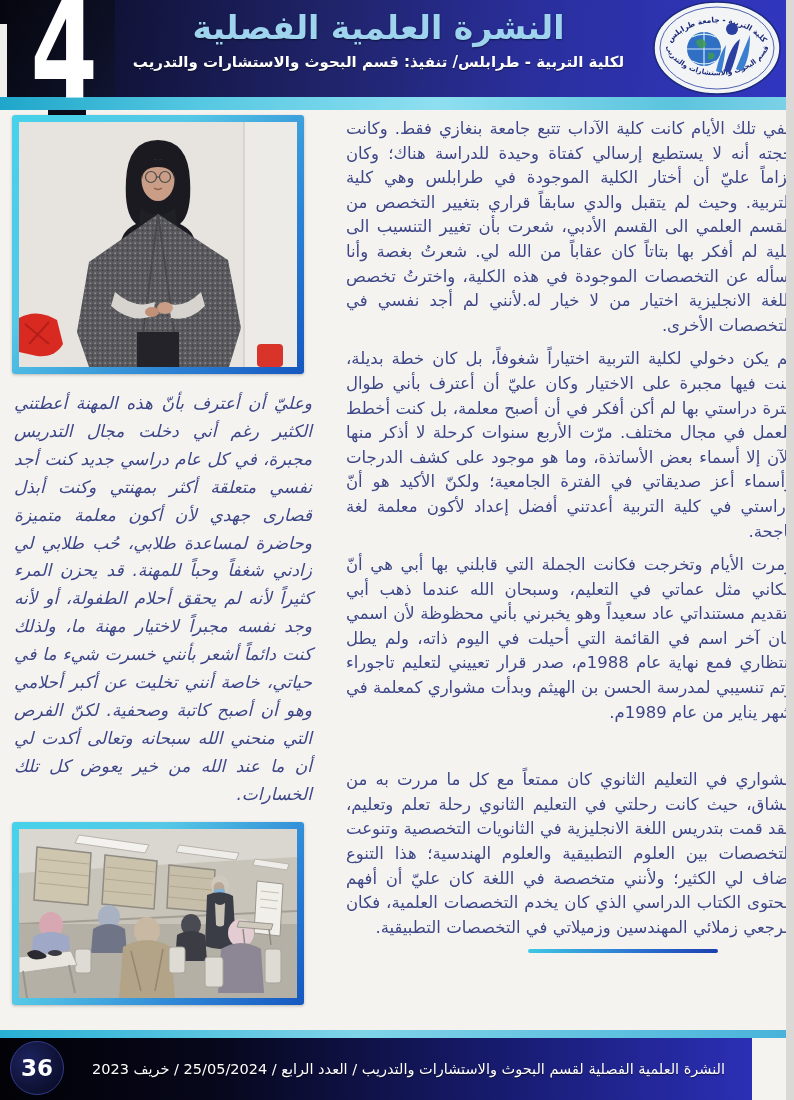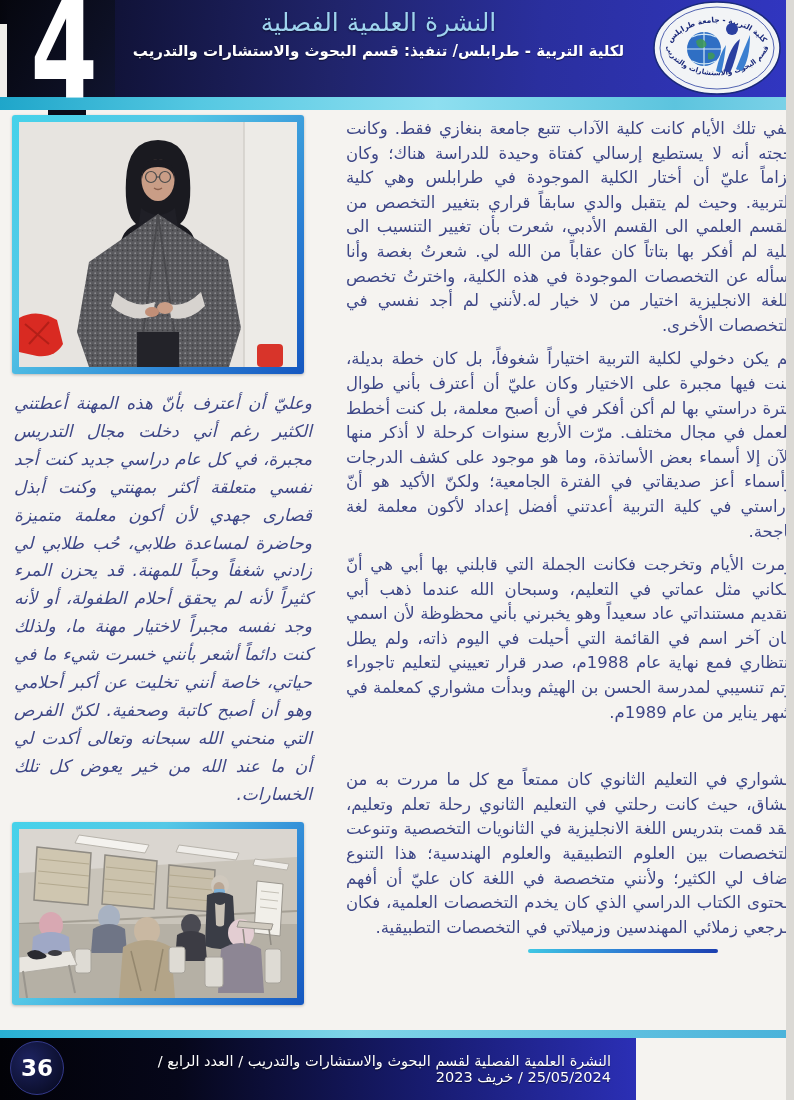--- a/index.html
+++ b/index.html
@@ -8,21 +8,21 @@
     position:relative;width:794px;height:1100px;margin:0 auto;
     background:#f5f3f0;overflow:hidden;direction:rtl;
   }
   
   .header{
     position:absolute;left:0;top:0;width:794px;height:97px;
     background:linear-gradient(95deg,#05060d 0%,#111339 15%,#20246b 42%,#2a2f9e 68%,#3136c2 100%);
   }
   .header-inner{position:absolute;left:118px;right:155px;top:0;height:97px;text-align:center;}
   .header-title{
-    margin:6px 0 0 0;color:#9fd4ef;font-size:25px;font-weight:normal;letter-spacing:0;
+    margin:6px 0 0 0;color:#9fd4ef;font-size:33px;font-weight:bold;letter-spacing:0;
     text-shadow:0 1px 2px rgba(0,0,0,.5);line-height:1.35;
   }
   .header-subtitle{
     margin:2px 0 0 0;color:#ffffff;font-size:15px;font-weight:bold;
     text-shadow:0 1px 1px rgba(0,0,0,.5);
   }
   
   .num-block{position:absolute;left:7px;top:0;width:108px;height:97px;
     background:linear-gradient(120deg,#06070f,#0d1024 70%,#101430);}
   .num-stem{position:absolute;left:48px;top:97px;width:38px;height:31px;background:#0a0c1a;}
@@ -65,21 +65,21 @@
   .separator{
     width:190px;height:4px;border-radius:2px;margin:8px 75px 0 auto;
     background:linear-gradient(90deg,#3fc8e4,#2b6fd0 60%,#1b3fb0);
   }
   
   .footer-stripe{
     position:absolute;left:0;top:1030px;width:794px;height:8px;
     background:linear-gradient(90deg,#28b0d4,#7fd4e8 45%,#49b2da);
   }
   .footer{
-    position:absolute;left:0;top:1038px;width:636px;height:62px;
+    position:absolute;left:0;top:1038px;width:752px;height:62px;
     background:linear-gradient(90deg,#020207 0%,#06071a 28%,#181c72 68%,#2b2fb5 100%);
   }
   .page-circle{
     position:absolute;left:10px;top:3px;width:52px;height:52px;border-radius:50%;
     background:radial-gradient(circle at 35% 35%,#1d2360,#0a0d28 80%);
     border:1px solid #343a8c;color:#fff;font-size:23px;font-weight:bold;
     display:flex;align-items:center;justify-content:center;direction:ltr;
   }
   .footer-text{
     position:absolute;left:90px;right:25px;top:0;height:62px;

